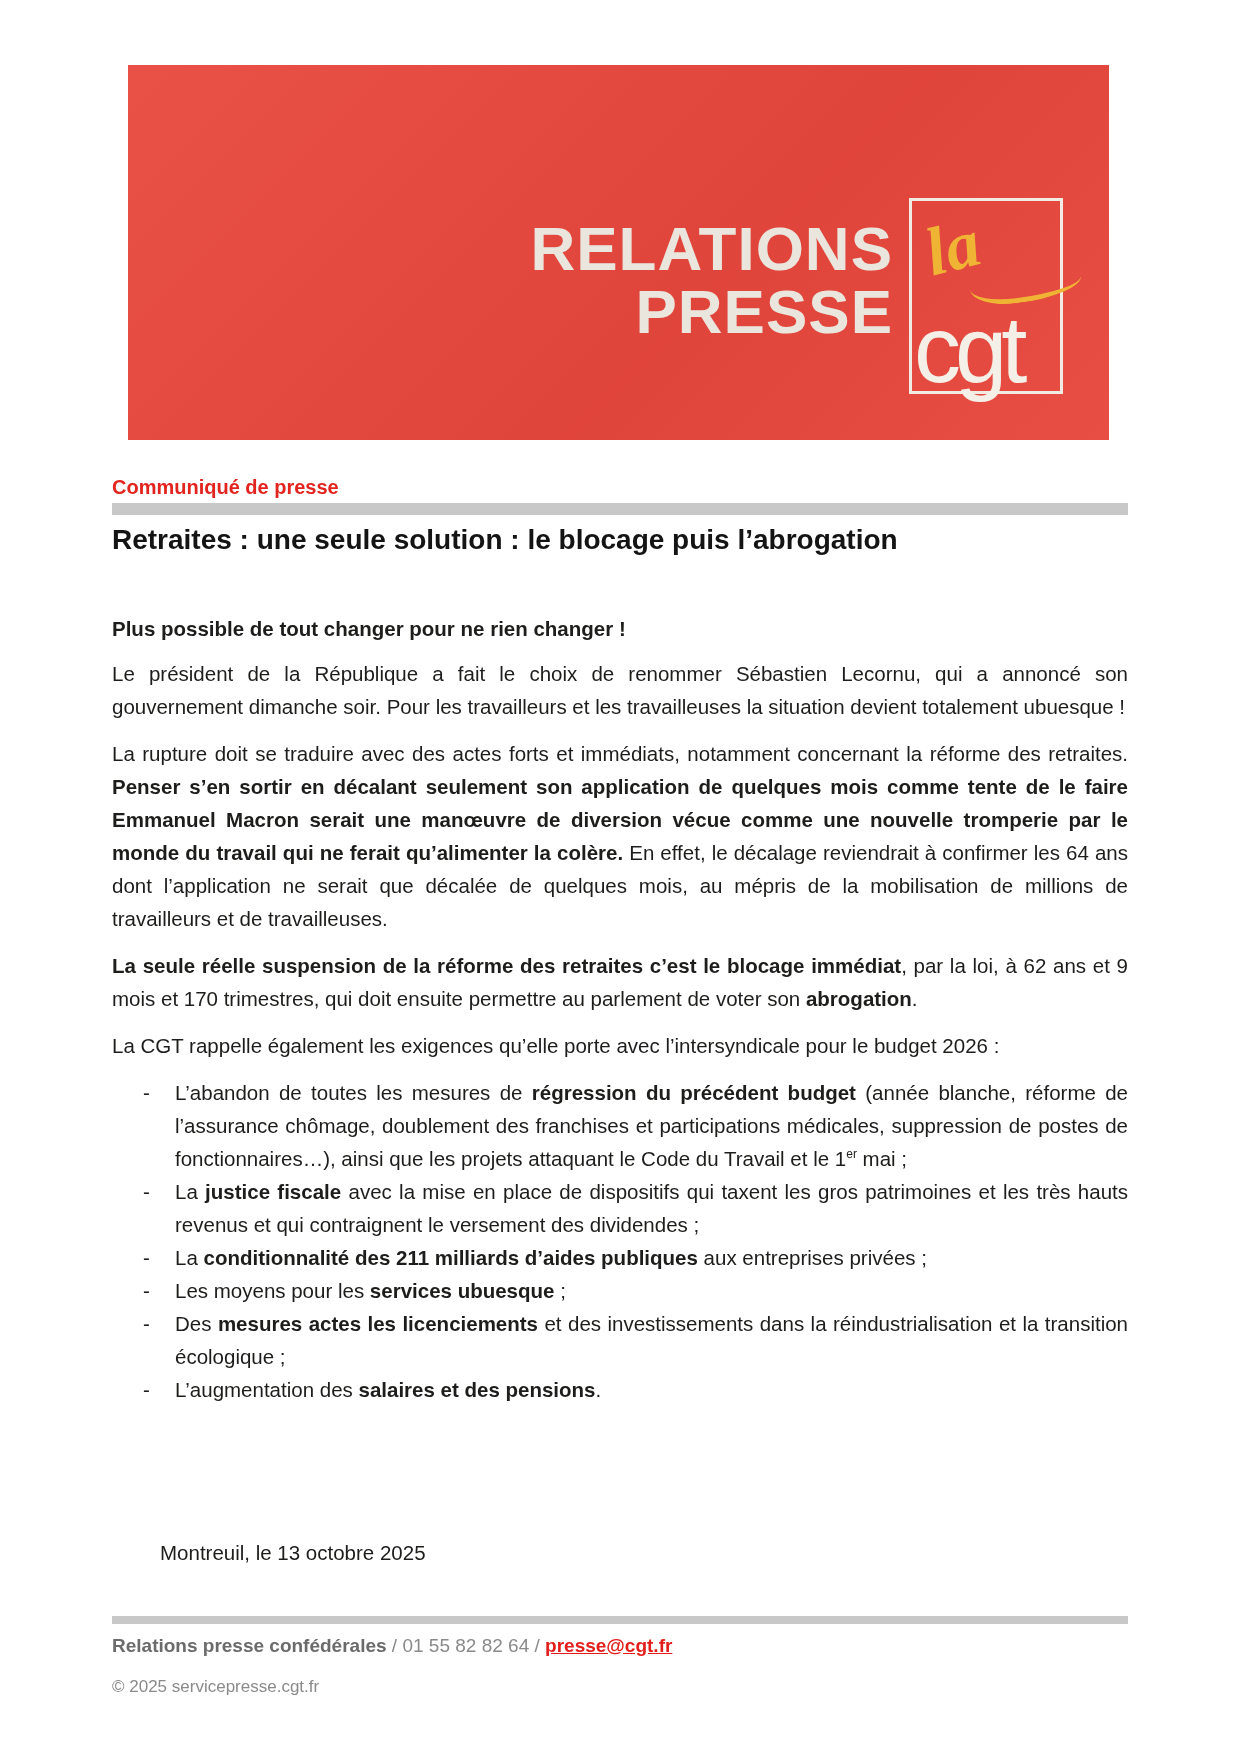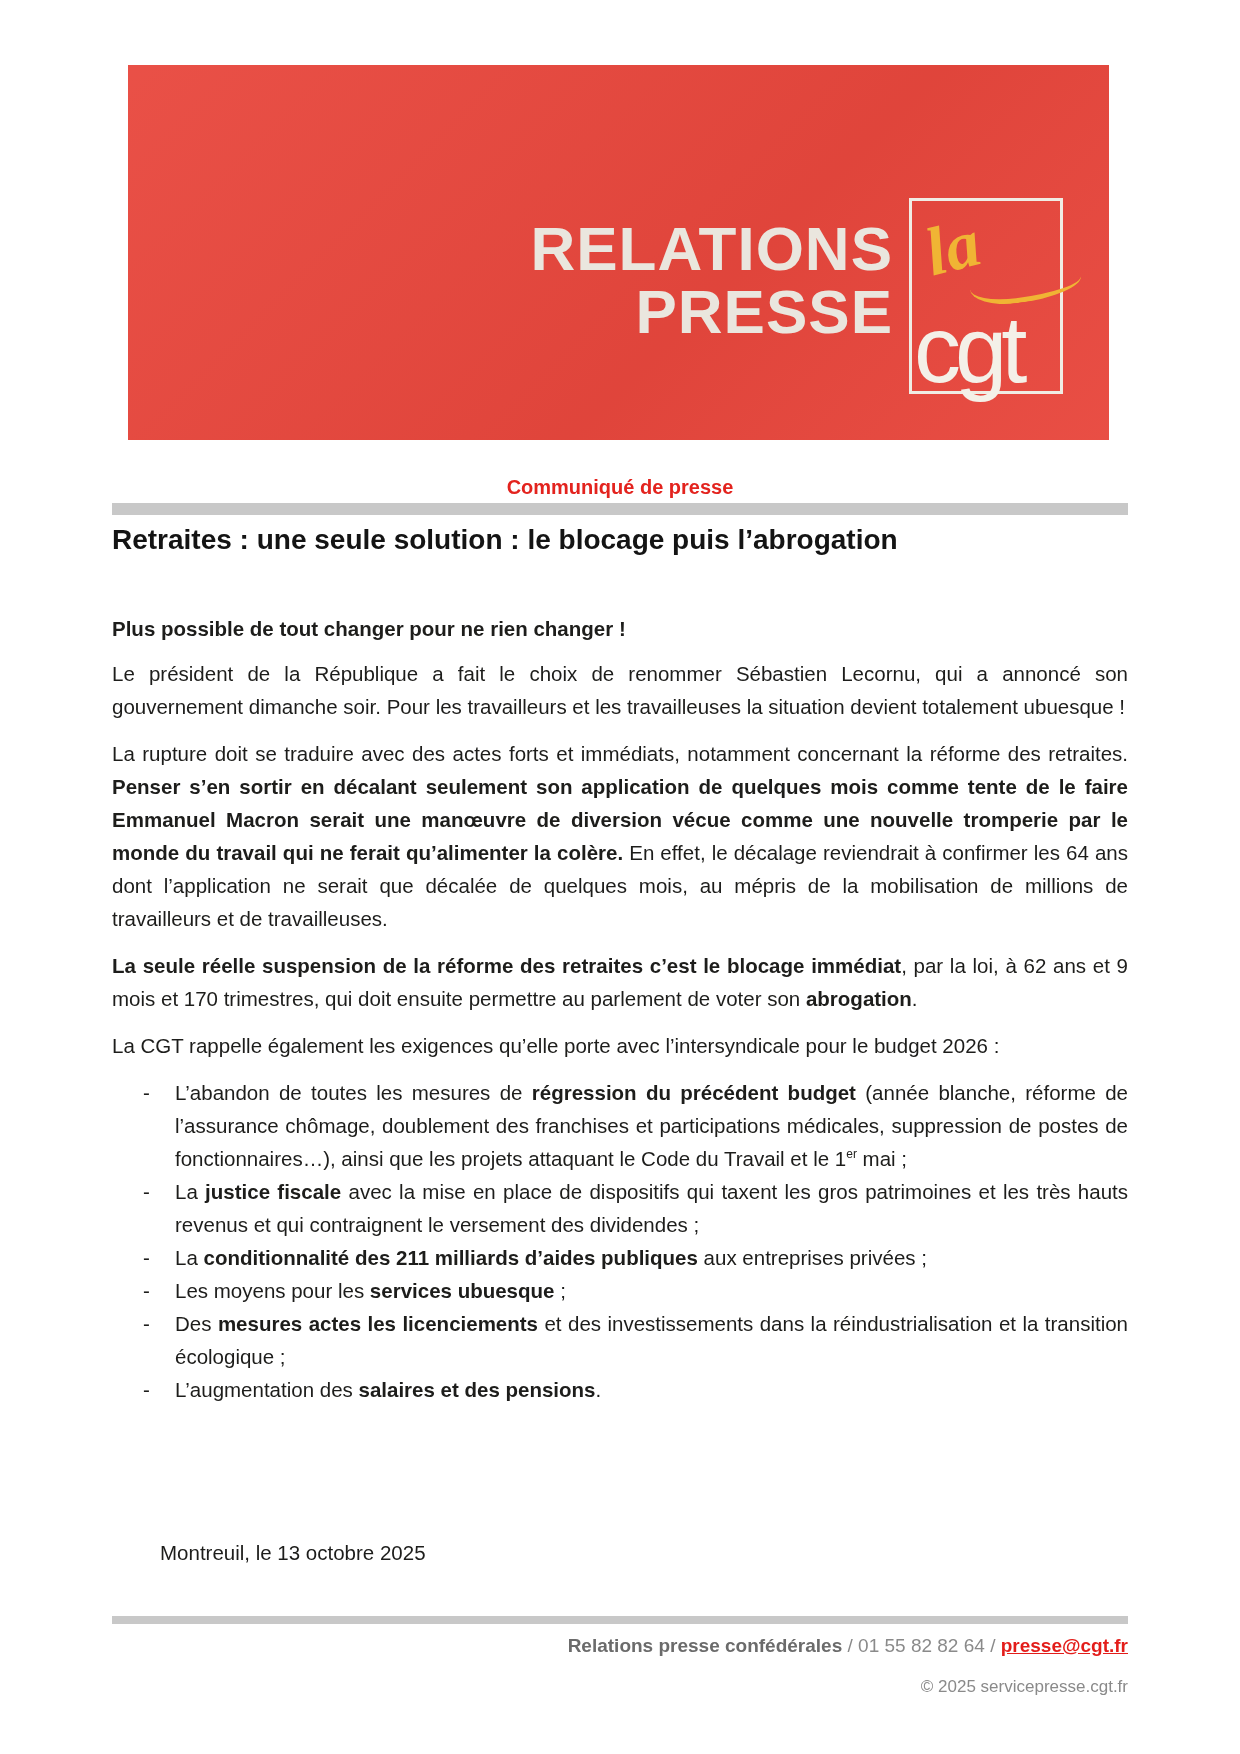--- a/index.html
+++ b/index.html
@@ -15,36 +15,36 @@
         border:3px solid #f0ece4;box-sizing:border-box;}
   .logo-la{position:absolute;left:14px;top:12px;font-family:"Liberation Serif",serif;font-style:italic;
            font-weight:700;font-size:68px;line-height:1;color:#f0b434;transform:rotate(-14deg);}
   .logo-swash{position:absolute;left:58px;top:72px;width:112px;height:24px;
               border-bottom:5px solid #f0b434;border-radius:0 0 90% 60%/0 0 100% 100%;transform:rotate(-7deg);}
   .logo-cgt{position:absolute;left:2px;bottom:4px;font-size:94px;font-weight:400;line-height:.8;
             letter-spacing:-6px;color:#f4f0e8;}
 
   
   .content{position:absolute;left:112px;top:477px;width:1016px;}
-  .kicker{text-align:center;font-weight:700;font-size:20px;line-height:20px;color:#e3231e;}
+  .kicker{text-align:left;font-weight:700;font-size:20px;line-height:20px;color:#e3231e;}
   .rule{height:12px;background:#c8c8c8;margin-top:6px;}
   .title{margin-top:9px;font-size:28px;line-height:32px;font-weight:700;color:#141414;}
   .paras{margin-top:56px;font-size:20.5px;line-height:33px;text-align:justify;}
   .para{margin:0 0 14px 0;}
   .subhead{font-weight:700;text-align:left;margin:12px 0 12px 0;}
   .bullets{margin-top:2px;font-size:20.5px;line-height:33px;}
   .bullet{display:flex;}
   .dash{flex:0 0 32px;margin-left:31px;}
   .btext{flex:1;text-align:justify;}
   sup{font-size:12px;line-height:0;vertical-align:super;}
 
   .dateline{position:absolute;left:112px;top:1541px;font-size:20.5px;color:#1d1d1b;margin-left:48px;}
 
   
-  .footer{position:absolute;left:112px;top:1616px;width:1016px;text-align:right;}
+  .footer{position:absolute;left:112px;top:1616px;width:1016px;text-align:left;}
   .fbar{height:8px;background:#c8c8c8;}
   .fline1{margin-top:11px;font-size:19px;line-height:22px;color:#8a8a8a;}
   .forg{font-weight:700;color:#6b6b6b;}
   .femail{color:#e31d1a;font-weight:700;text-decoration:underline;cursor:pointer;}
   .fline2{margin-top:20px;font-size:17px;line-height:20px;color:#8a8a8a;}
 </style>
 </head>
 <body>
 
 <div class="page">

